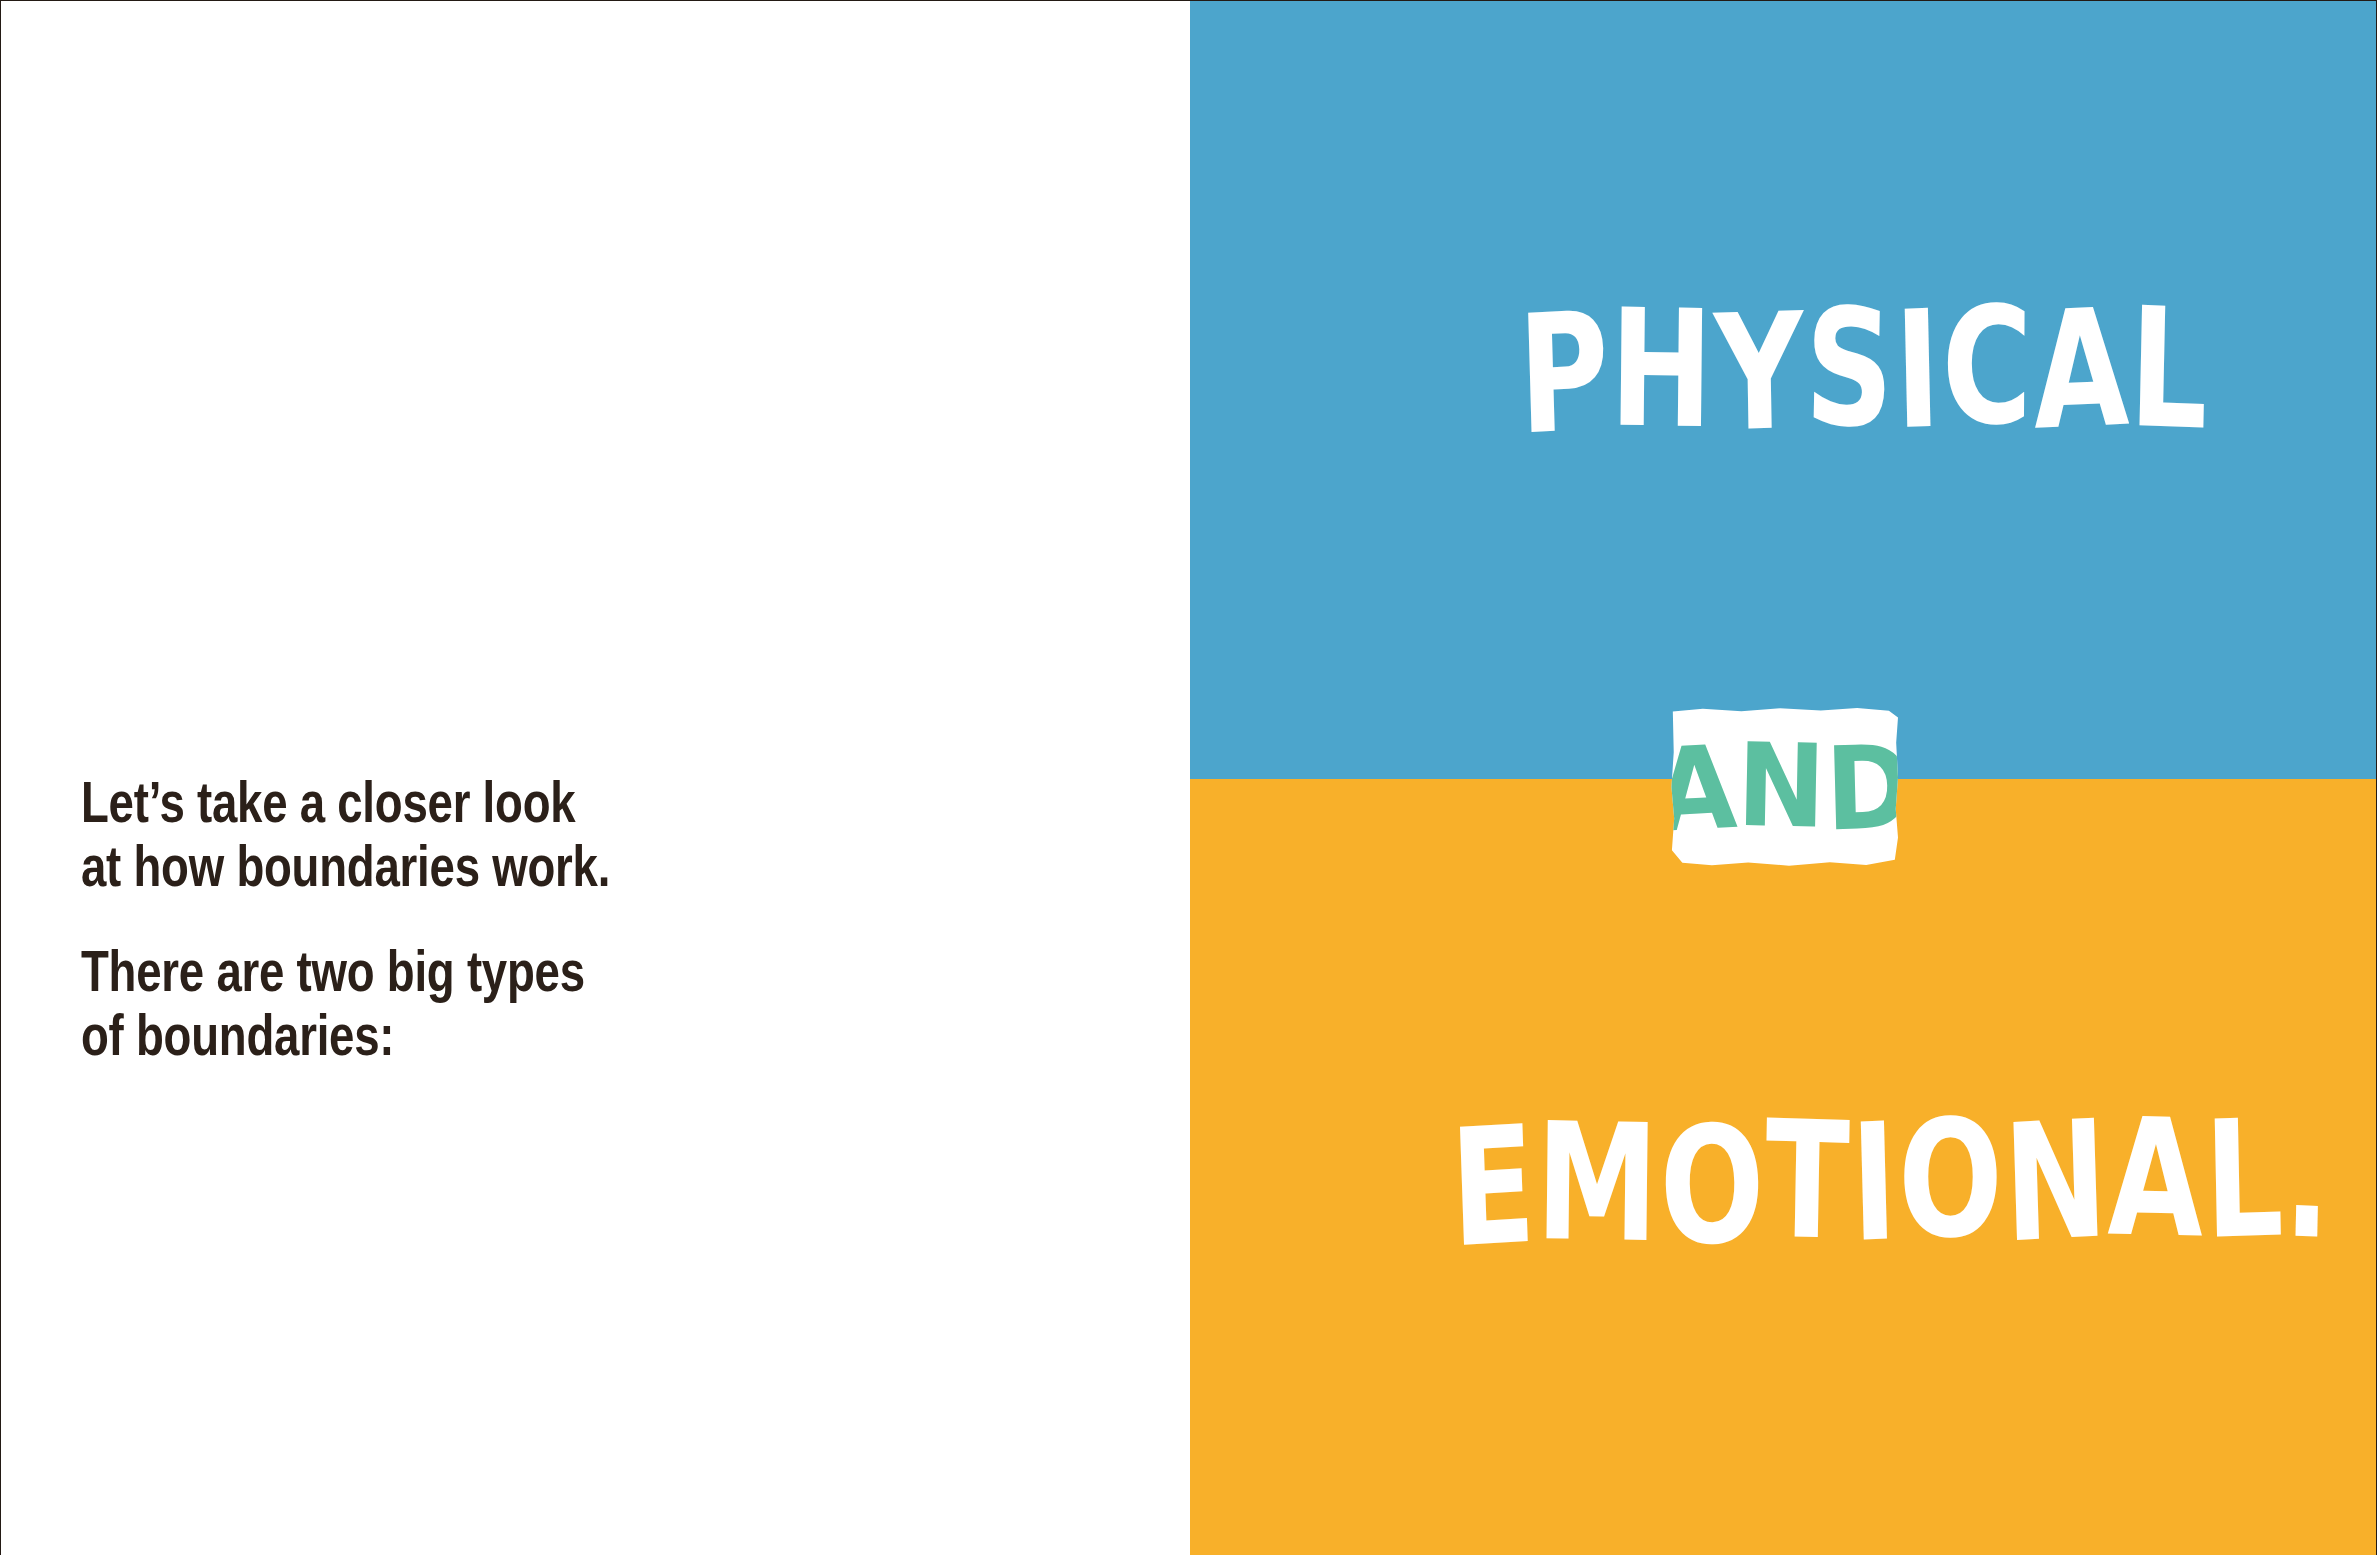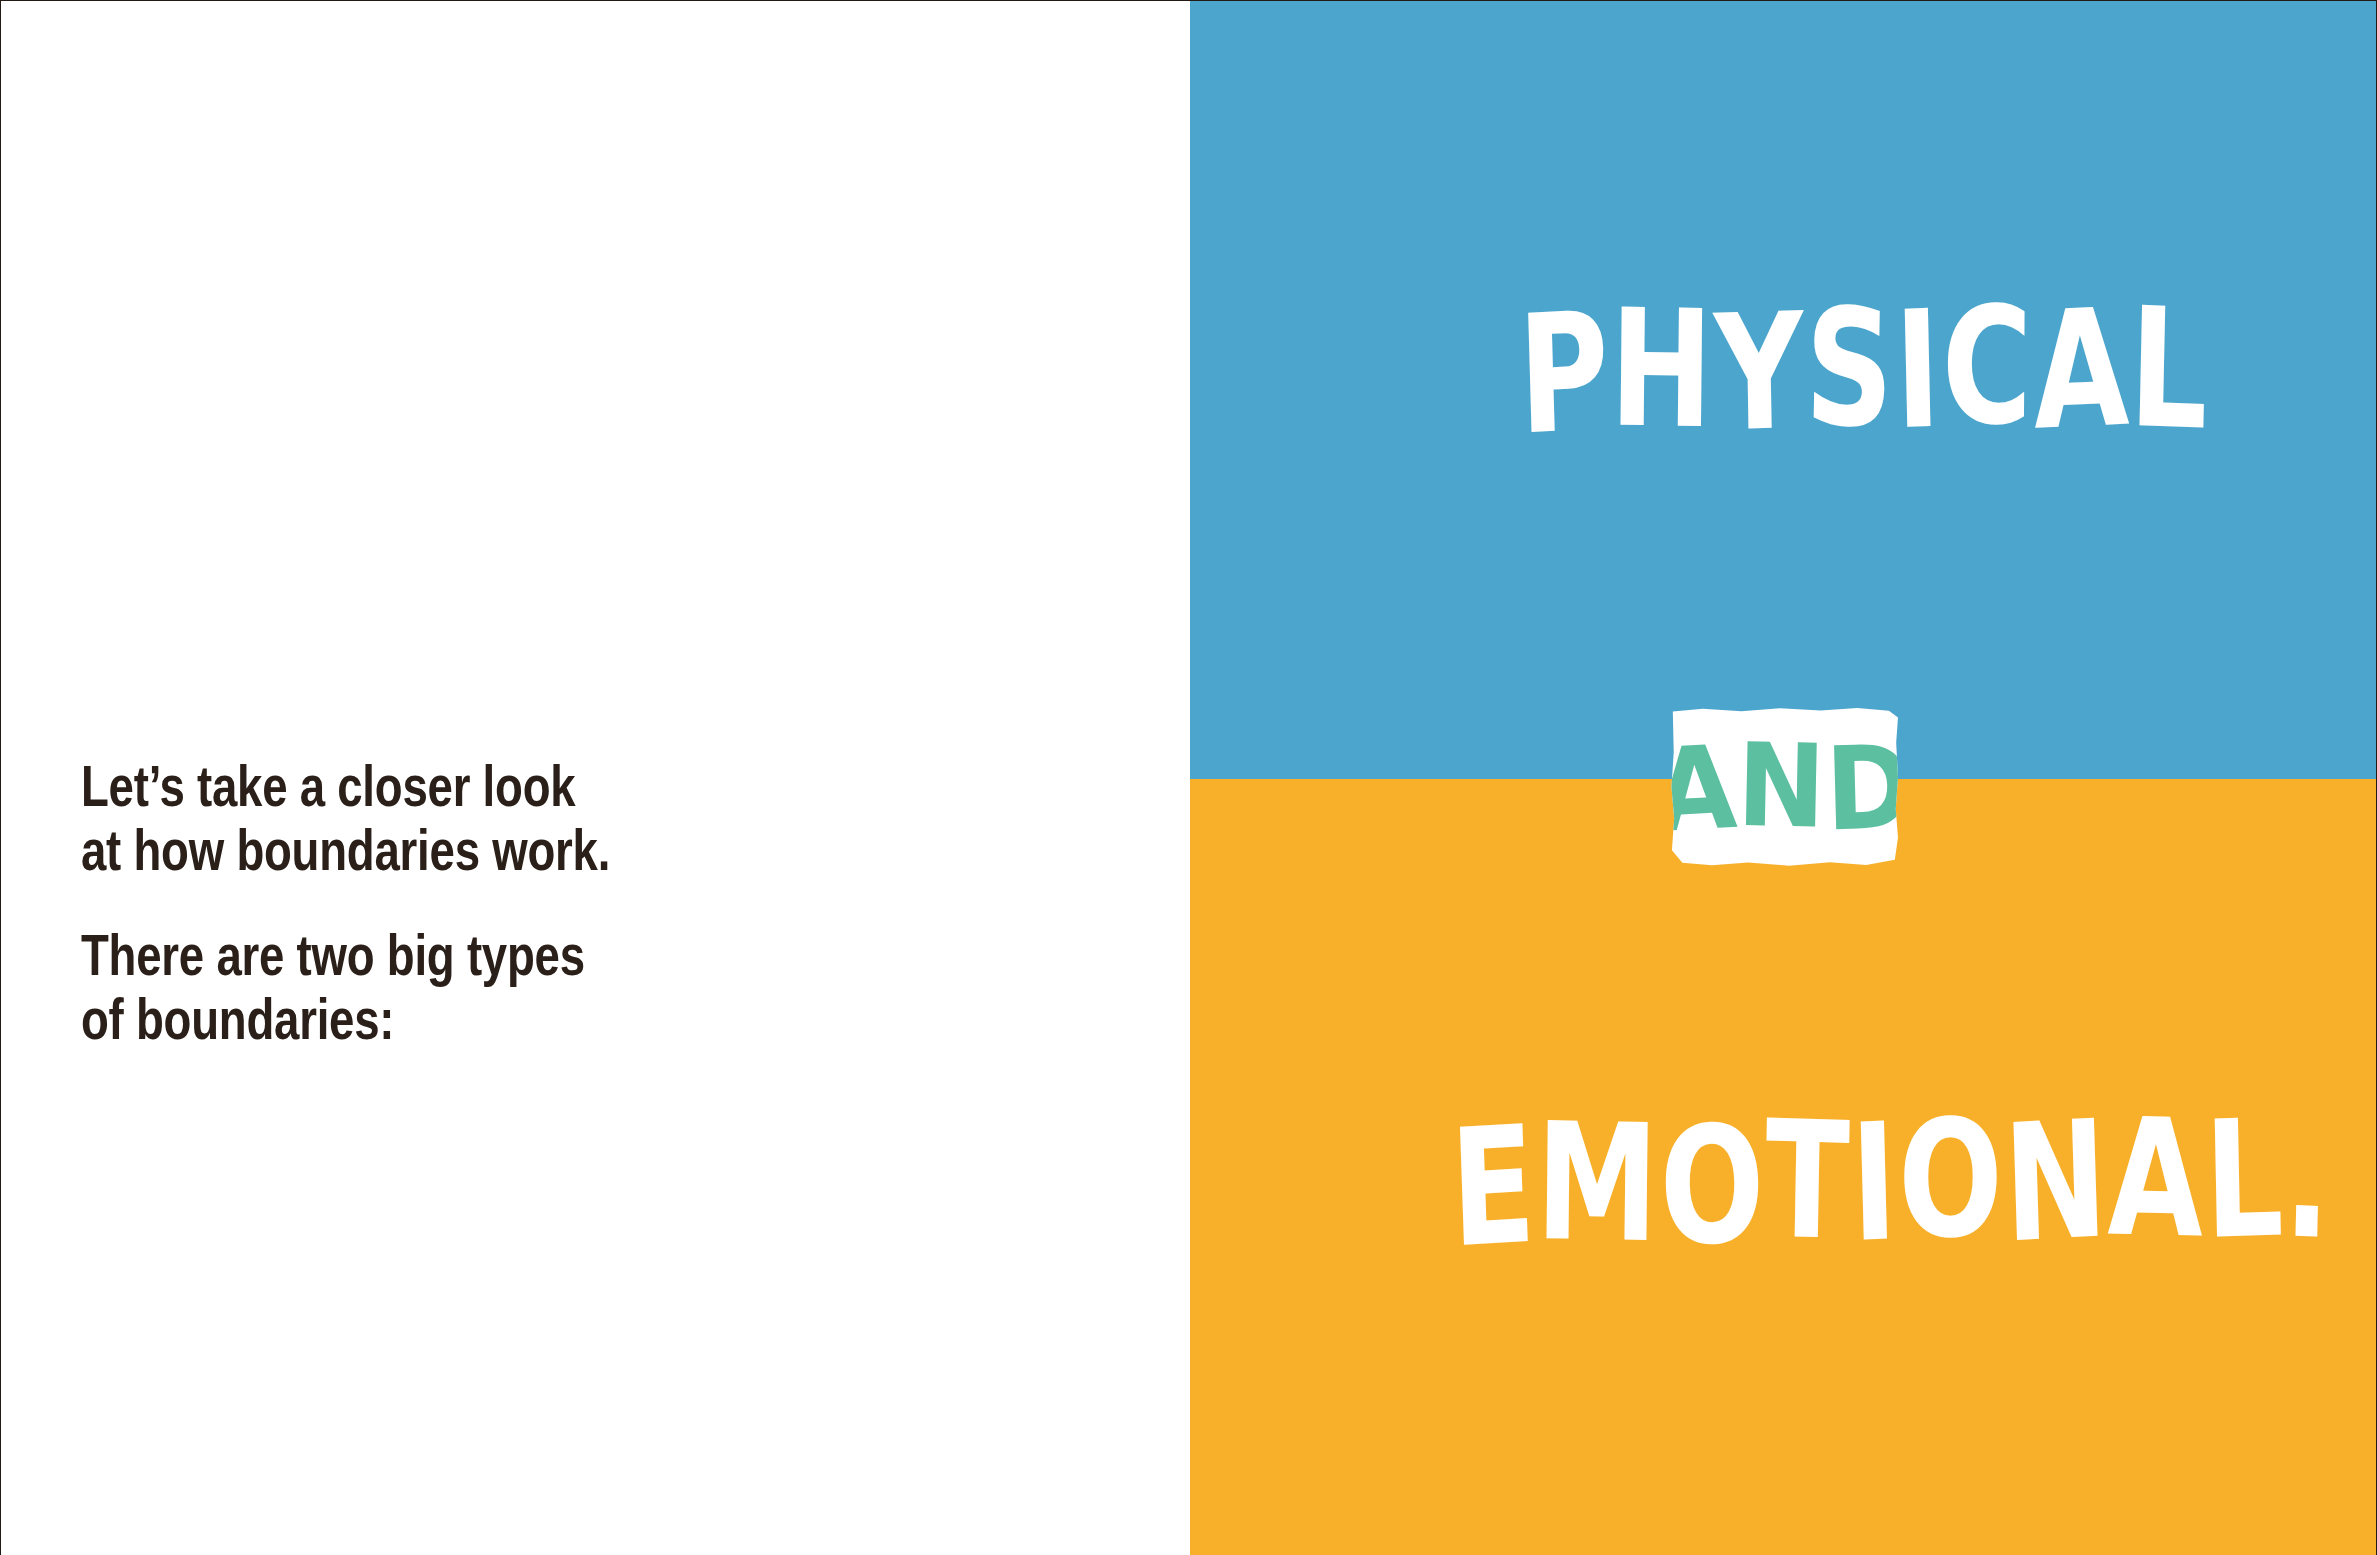--- a/index.html
+++ b/index.html
@@ -25,21 +25,21 @@
     left: 0;
     top: 0;
     width: 1189px;
     height: 1556px;
     background: #ffffff;
   }
 
   .body-copy {
     position: absolute;
     left: 80px;
-    top: 754px;
+    top: 770px;
     width: 867px;
   }
 
   .para {
     color: #2b2019;
     font-family: "Liberation Sans", sans-serif;
     font-size: 57px;
     font-weight: 700;
     line-height: 1.12;
     letter-spacing: -0.3px;

